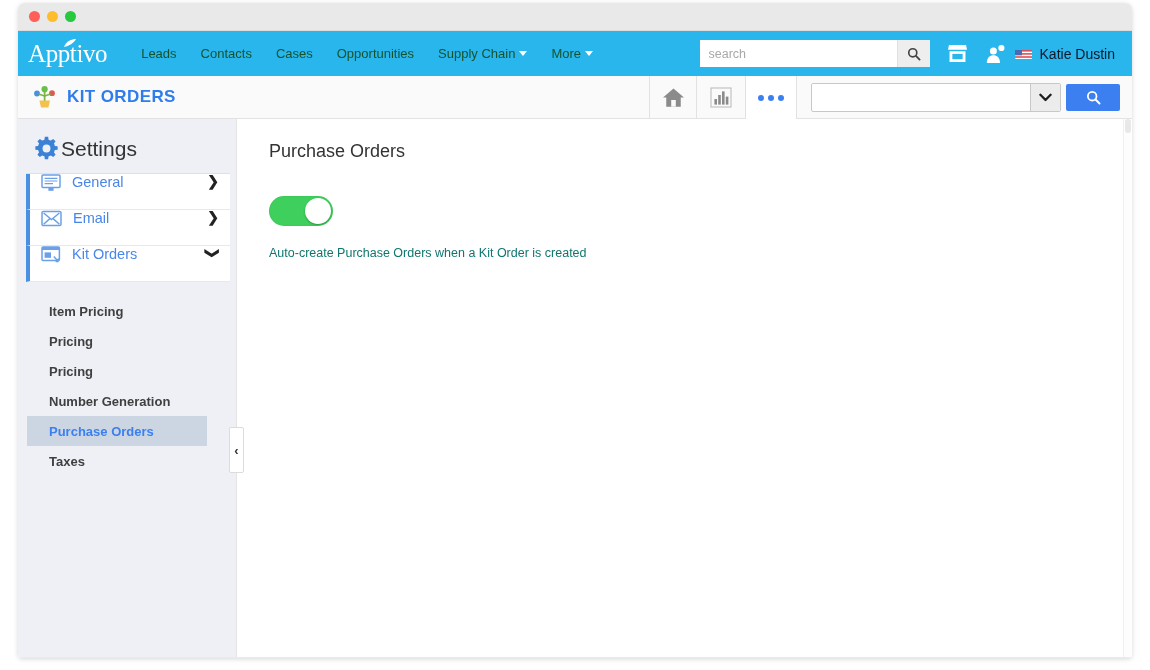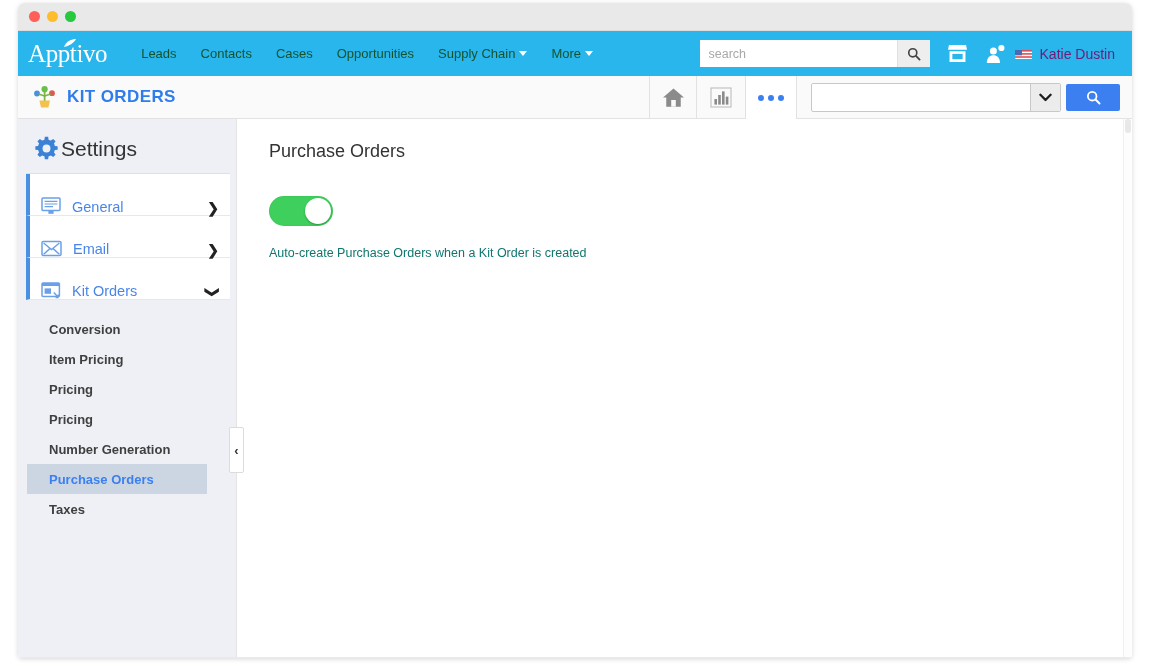--- a/index.html
+++ b/index.html
@@ -132,21 +132,21 @@
     cursor: pointer;
     box-sizing: border-box;
   }
   .topicon {
     margin-left: 17px;
     cursor: pointer;
     display: flex;
     align-items: center;
   }
   .username {
-    color: #701a75;
+    color: #0f172a;
     font-size: 14px;
     margin-left: 10px;
     display: flex;
     align-items: center;
     cursor: pointer;
     white-space: nowrap;
   }
   .flagicon {
     width: 17px;
     height: 11px;
@@ -284,22 +284,22 @@
     color: #333333;
     margin-left: 2px;
     font-weight: 400;
   }
   .accordion {
     margin: 0 6px 0 8px;
     border-top: 1px solid #dde0e7;
   }
   .acc-item {
     display: flex;
-    align-items: flex-end;
-    height: 42px;
+    align-items: flex-start;
+    height: 36px;
     background: #ffffff;
     border-left: 4px solid #4a90e2;
     border-bottom: 1px solid #e6e8ee;
     padding-left: 11px;
     padding-right: 11px;
     cursor: pointer;
     box-sizing: border-box;
   }
   .acc-item .acc-label {
     color: #4a86e8;
@@ -586,23 +586,20 @@
             <rect x="1" y="1" width="17.4" height="3" fill="#6aa0e8"></rect>
             <rect x="3.6" y="6.4" width="6.4" height="5.4" fill="#6aa0e8"></rect>
             <path d="M12.8,10.6 L17.4,15.4 M17.4,15.4 L17.4,12.6 M17.4,15.4 L14.6,15.4" stroke="#6aa0e8" stroke-width="1.5" fill="none"></path>
           </svg>
           <span class="acc-label">Kit Orders</span>
           <span class="chev" style="display: inline-block; transform: rotate(90deg);">❯</span>
         </div>
       </div>
 
       <div class="submenu">
-        <div class="sub-item">
-            <span>Conversion</span>
-          </div>
         <div class="sub-item">
             <span>Item Pricing</span>
           </div>
         <div class="sub-item">
             <span>Pricing</span>
           </div>
         <div class="sub-item">
             <span>Pricing</span>
           </div>
         <div class="sub-item">

